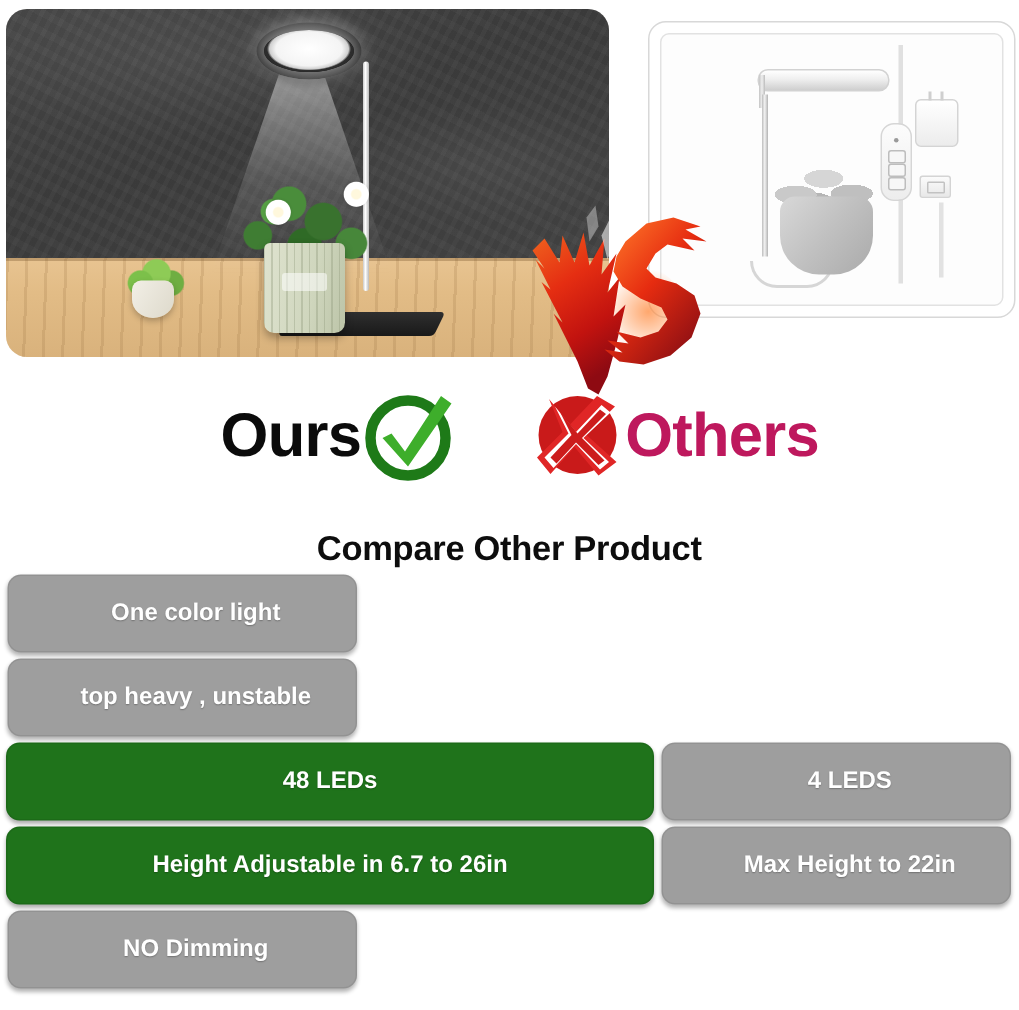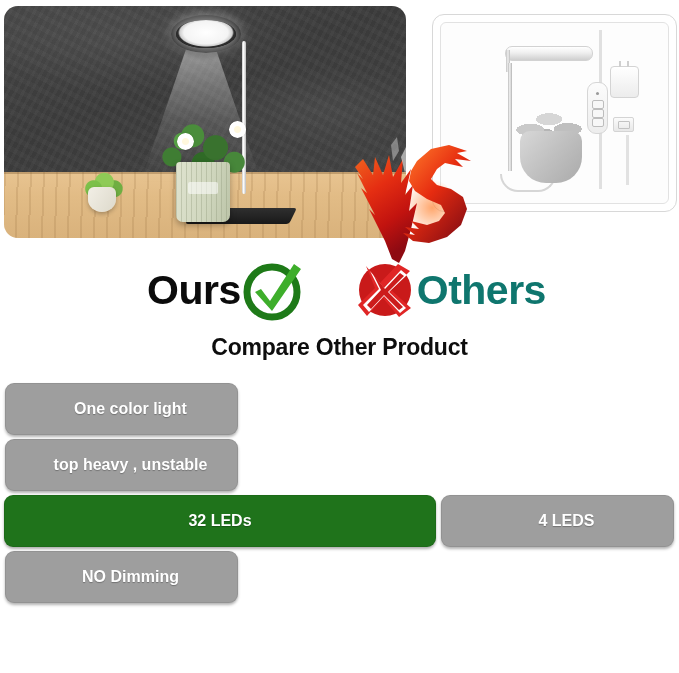--- a/index.html
+++ b/index.html
@@ -377,37 +377,37 @@
   .label-ours {
     font-size: 41px;
     font-weight: bold;
     color: #0b0b0b;
     letter-spacing: -0.5px;
     line-height: 1;
   }
   .label-others {
     font-size: 41px;
     font-weight: bold;
-    color: #0f766e;
+    color: #be185d;
     letter-spacing: -0.5px;
     line-height: 1;
   }
   .icon-check, .icon-cross {
     width: 64px;
     height: 64px;
     flex: 0 0 auto;
   }
   .icon-check svg, .icon-cross svg { display: block; width: 100%; height: 100%; }
   .gap-mid { width: 34px; }
 
   
   .compare-heading {
     position: absolute;
     left: 0;
-    top: 334px;
+    top: 352px;
     width: 679px;
     text-align: center;
     font-size: 23px;
     font-weight: bold;
     color: #0d0d0d;
     letter-spacing: -0.2px;
   }
 
   
   .compare-table {
@@ -557,21 +557,26 @@
 <div class="compare-table">
   <div class="cmp-row">
     <div class="cmp-spacer"></div>
     <div class="cmp-cell cmp-others">One color light</div>
   </div>
   <div class="cmp-row">
     <div class="cmp-spacer"></div>
     <div class="cmp-cell cmp-others">top heavy , unstable</div>
   </div>
   <div class="cmp-row">
-    <div class="cmp-cell cmp-ours">32 LEDs</div>
+    <div class="cmp-cell cmp-ours">48 LEDs</div>
     <div class="cmp-spacer"></div>
     <div class="cmp-cell cmp-others">4 LEDS</div>
+  </div>
+  <div class="cmp-row">
+    <div class="cmp-cell cmp-ours">Height Adjustable in 6.7 to 26in</div>
+    <div class="cmp-spacer"></div>
+    <div class="cmp-cell cmp-others">Max Height to 22in</div>
   </div>
   <div class="cmp-row">
     <div class="cmp-spacer"></div>
     <div class="cmp-cell cmp-others">NO Dimming</div>
   </div>
 </div>
 
 </body></html>

